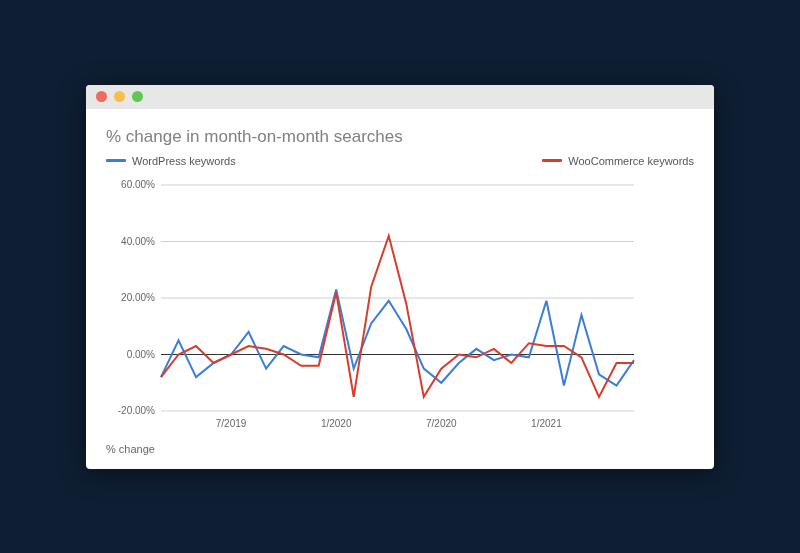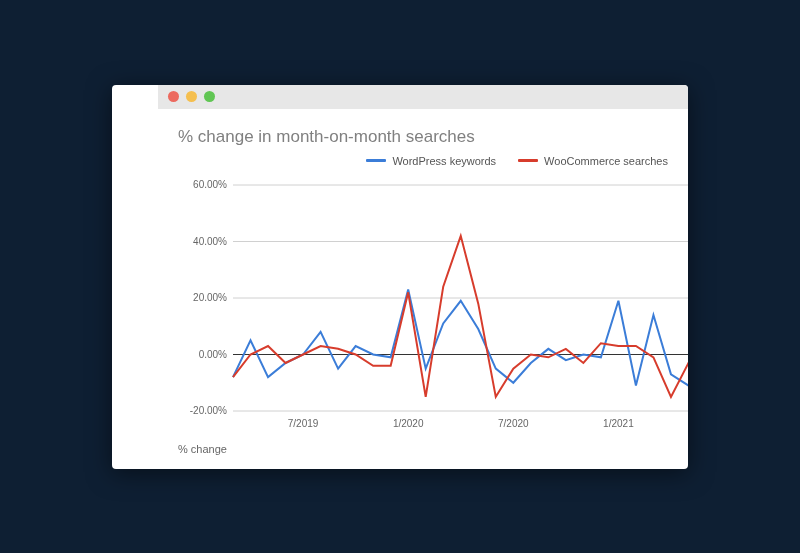--- a/index.html
+++ b/index.html
@@ -6,26 +6,25 @@
 body {
   background: #0e1f33;
   font-family: Arial, Helvetica, sans-serif;
   width: 800px;
   height: 553px;
   display: flex;
   align-items: center;
   justify-content: center;
 }
 .window {
-  width: 576px;
+  width: 628px;
   background: #ffffff;
   border-radius: 4px;
   box-shadow: 0 4px 24px rgba(0,0,0,0.5);
   overflow: hidden;
-  padding-left: 46px;
 }
 .titlebar {
   background: #e7e7e7;
   height: 24px;
   display: flex;
   align-items: center;
   padding: 0 10px;
   gap: 7px;
 }
 .dot { width: 11px; height: 11px; border-radius: 50%; }
@@ -36,21 +35,21 @@
   padding: 18px 20px 14px 20px;
 }
 .chart-title {
   font-size: 17px;
   color: #808080;
   font-weight: 400;
   margin-bottom: 8px;
 }
 .legend {
   display: flex;
-  justify-content: flex-end;
+  justify-content: space-between;
   gap: 22px;
   margin-bottom: 10px;
 }
 .legend-item {
   display: flex;
   align-items: center;
   gap: 6px;
   font-size: 11px;
   color: #555555;
 }
@@ -83,21 +82,21 @@
   </div>
   <div class="content">
     <div class="chart-title">% change in month-on-month searches</div>
     <div class="legend">
       <div class="legend-item">
         <div class="legend-swatch" style="background:#3b7dd8"></div>
         <span>WordPress keywords</span>
       </div>
       <div class="legend-item">
         <div class="legend-swatch" style="background:#d73c2c"></div>
-        <span>WooCommerce searches</span>
+        <span>WooCommerce keywords</span>
       </div>
     </div>
     <div class="chart-wrap">
       <svg id="chart-svg" width="540" height="260">
           <line x1="55" y1="234" x2="528" y2="234" class="gridline"></line>
           <text x="49" y="237" text-anchor="end" class="axis-text">-20.00%</text>
           <line x1="55" y1="177.5" x2="528" y2="177.5" class="baseline"></line>
           <text x="49" y="180.5" text-anchor="end" class="axis-text">0.00%</text>
           <line x1="55" y1="121" x2="528" y2="121" class="gridline"></line>
           <text x="49" y="124" text-anchor="end" class="axis-text">20.00%</text>

